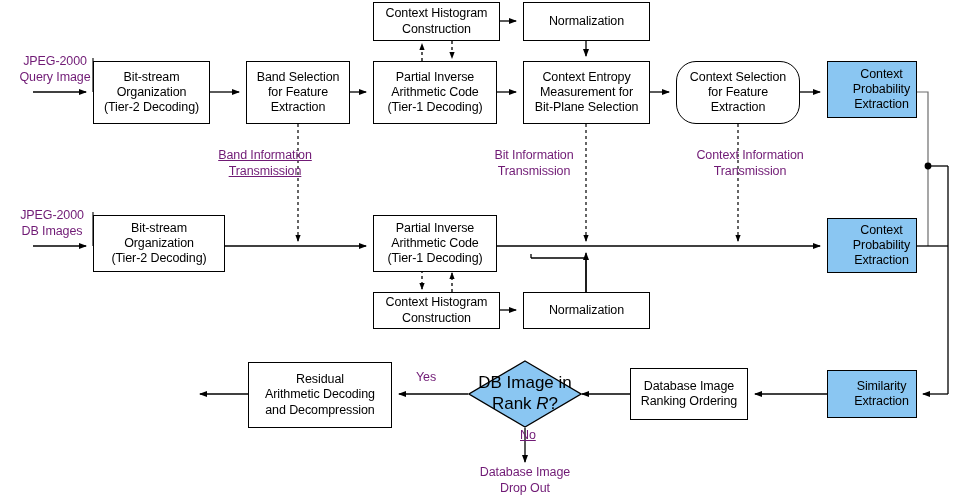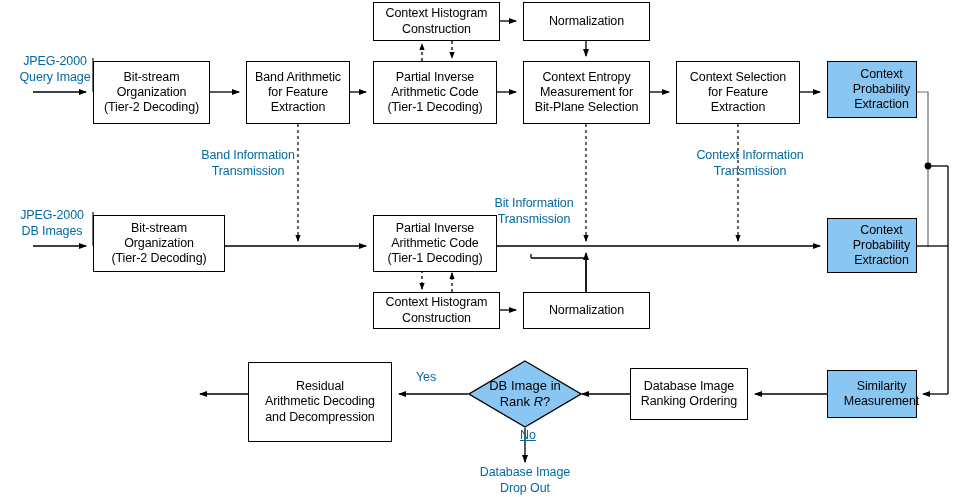--- a/index.html
+++ b/index.html
@@ -44,39 +44,39 @@
   .node.blue {
     background: #8ac6f2;
     padding-left: 21px;
   }
   .diamond {
     position: absolute;
     display: flex;
     align-items: center;
     justify-content: center;
     text-align: center;
-    font-size: 13px;
+    font-size: 17px;
     line-height: 1.22;
     color: #000000;
     white-space: pre-line;
   }
   .diamond .dshape {
     position: absolute;
     left: 0; top: 0;
     width: 100%; height: 100%;
   }
   .diamond .dlabel {
     position: relative;
     z-index: 2;
   }
   .freetext {
     position: absolute;
     font-size: 12.5px;
     line-height: 1.25;
-    color: #0369a1;
+    color: #701a75;
     text-align: center;
     white-space: pre-line;
     letter-spacing: -0.1px;
   }
   .ital {
     font-style: italic;
   }
 </style>
 </head>
 <body>
@@ -177,21 +177,21 @@
     <path d="M928,166 L948,166" stroke="#000" stroke-width="1.3" fill="none"></path>
   </svg>
 
   <div class="node" style="left:93px; top:61px; width:117px; height:63px;">
     <span>Bit-stream
 Organization
 (Tier-2 Decoding)</span>
   </div>
 
   <div class="node" style="left:246px; top:61px; width:104px; height:63px;">
-    <span>Band Arithmetic
+    <span>Band Selection
 for Feature
 Extraction</span>
   </div>
 
   <div class="node" style="left:373px; top:61px; width:124px; height:63px;">
     <span>Partial Inverse
 Arithmetic Code
 (Tier-1 Decoding)</span>
   </div>
 
@@ -203,21 +203,21 @@
   <div class="node" style="left:523px; top:2px; width:127px; height:39px;">
     <span>Normalization</span>
   </div>
 
   <div class="node" style="left:523px; top:61px; width:127px; height:63px;">
     <span>Context Entropy
 Measurement for
 Bit-Plane Selection</span>
   </div>
 
-  <div class="node" style="left:676px; top:61px; width:124px; height:63px;">
+  <div class="node" style="left:676px; top:61px; width:124px; height:63px;border-radius:20px;">
     <span>Context Selection
 for Feature
 Extraction</span>
   </div>
 
   <div class="node blue" style="left:827px; top:61px; width:90px; height:57px;">
     <span>Context
 Probability
 Extraction</span>
   </div>
@@ -244,51 +244,51 @@
   </div>
 
   <div class="node blue" style="left:827px; top:218px; width:90px; height:55px;">
     <span>Context
 Probability
 Extraction</span>
   </div>
 
   <div class="node blue" style="left:827px; top:370px; width:90px; height:48px;">
     <span>Similarity
-Measurement</span>
+Extraction</span>
   </div>
 
   <div class="node" style="left:630px; top:368px; width:118px; height:52px;">
     <span>Database Image
 Ranking Ordering</span>
   </div>
 
   <div class="diamond" style="left:468px; top:360px; width:114px; height:68px;">
     <svg class="dshape" viewBox="0 0 114 68" preserveAspectRatio="none">
       <polygon points="57,1 113,34 57,67 1,34" fill="#8ac6f2" stroke="#000" stroke-width="1.3"></polygon>
     </svg>
     <span class="dlabel"><span>DB Image in</span><br><span>Rank </span><span class="ital">R</span><span>?</span></span>
   </div>
 
-  <div class="node" style="left:248px; top:362px; width:144px; height:80px;">
+  <div class="node" style="left:248px; top:362px; width:144px; height:66px;">
     <span>Residual
 Arithmetic Decoding
 and Decompression</span>
   </div>
 
   <div class="freetext" style="left:14px; top:54px; width:82px;">JPEG-2000
 Query Image</div>
 
   <div class="freetext" style="left:8px; top:208px; width:88px;">JPEG-2000
 DB Images</div>
 
-  <div class="freetext" style="left:187px; top:148px; width:122px;">Band Information
+  <div class="freetext" style="left:204px; top:148px; width:122px;text-decoration:underline;">Band Information
 Transmission</div>
 
-  <div class="freetext" style="left:480px; top:148px; width:108px;margin-top:48px;">Bit Information
+  <div class="freetext" style="left:480px; top:148px; width:108px;">Bit Information
 Transmission</div>
 
   <div class="freetext" style="left:676px; top:148px; width:148px;">Context Information
 Transmission</div>
 
   <div class="freetext" style="left:406px; top:370px; width:40px;">Yes</div>
 
   <div class="freetext" style="left:520px; top:428px; width:36px; text-align:left;text-decoration:underline;">No</div>
 
 

